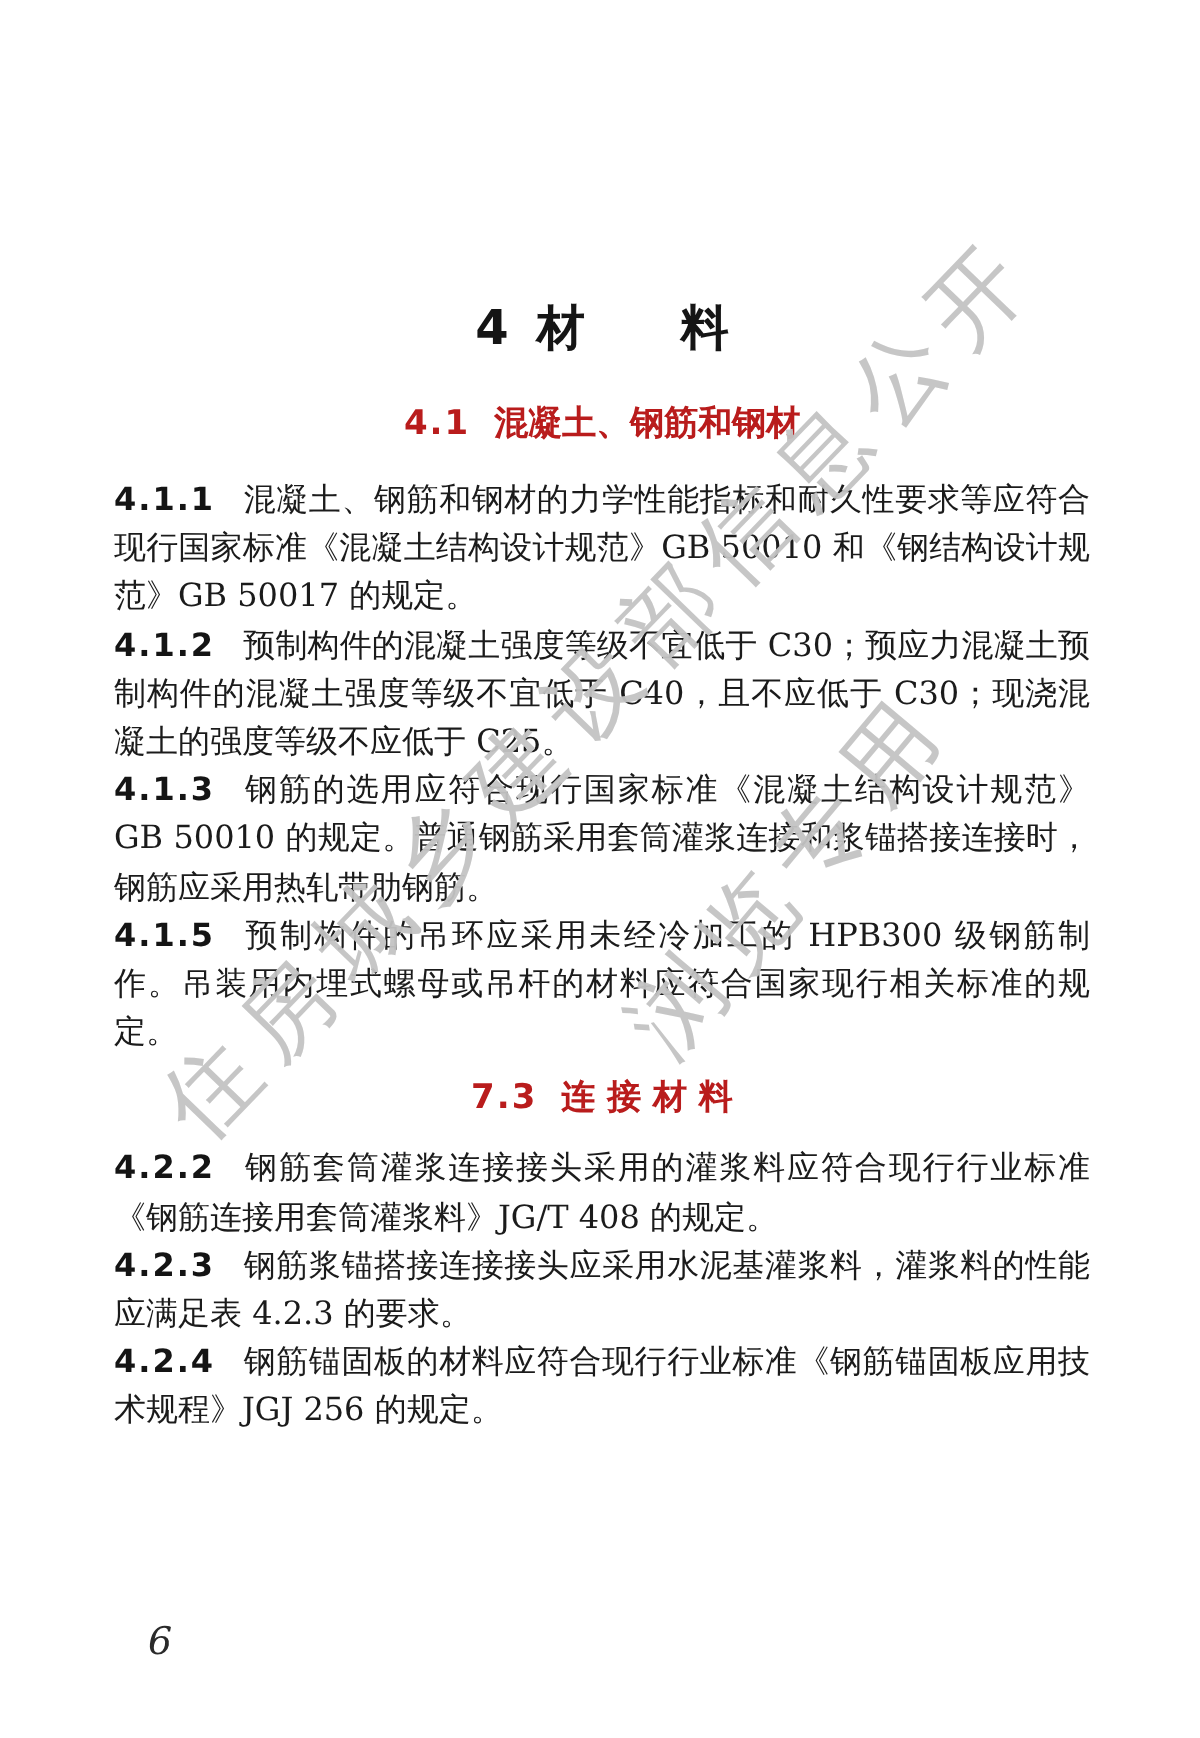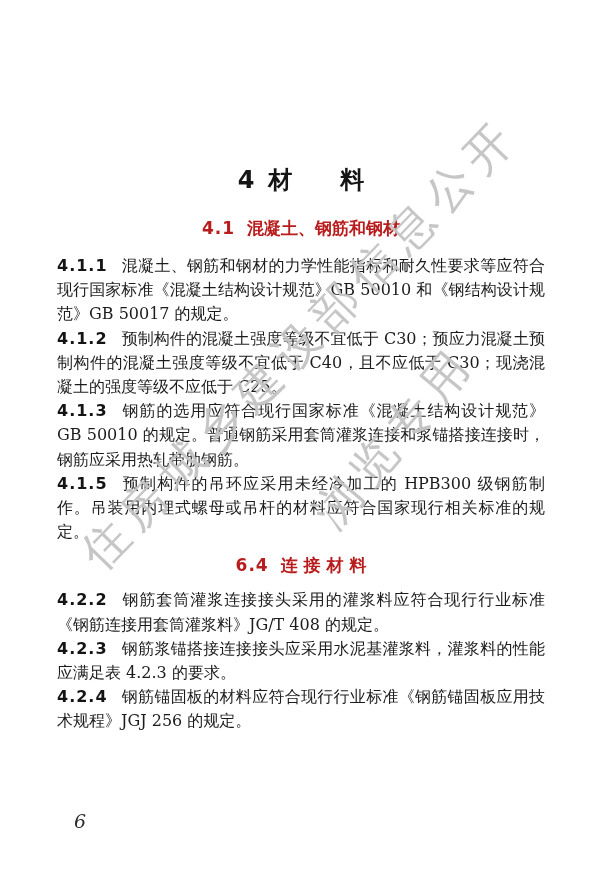--- a/index.html
+++ b/index.html
@@ -9,21 +9,20 @@
     background:#ffffff;
     overflow:hidden;
     font-family:"DejaVu Serif","Liberation Serif",serif;
     color:#1b1b1b;
     box-sizing:border-box;
   }
   .content{
     position:relative;
     padding:148px 55px 0 57px;
     z-index:1;
-    margin-top:16px;
   }
   .chapter{
     margin:0;
     text-align:center;
     font-family:"DejaVu Sans","Liberation Sans",sans-serif;
     font-weight:bold;
     font-size:24px;
     line-height:32px;
     color:#151515;
     white-space:pre;
@@ -103,21 +102,21 @@
   <p class="clause"><span class="clause-num">4.1.2</span><span class="clause-text">预制构件的混凝土强度等级不宜低于 C30；预应力混凝土预制构件的混凝土强度等级不宜低于 C40，且不应低于 C30；现浇混凝土的强度等级不应低于 C25。</span></p>
 
   <p class="clause"><span class="clause-num">4.1.3</span><span class="clause-text">钢筋的选用应符合现行国家标准《混凝土结构设计规范》GB 50010 的规定。普通钢筋采用套筒灌浆连接和浆锚搭接连接时，钢筋应采用热轧带肋钢筋。</span></p>
 
 
   <p class="clause"><span class="clause-num">4.1.5</span><span class="clause-text">预制构件的吊环应采用未经冷加工的 HPB300 级钢筋制作。吊装用内埋式螺母或吊杆的材料应符合国家现行相关标准的规定。</span></p>
 </div>
   </section>
 
   <section class="sec sec2">
-    <h2 class="sec-head"><span class="sec-num">6.4</span><span class="sec-title">连 接 材 料</span></h2>
+    <h2 class="sec-head"><span class="sec-num">7.3</span><span class="sec-title">连 接 材 料</span></h2>
     <div class="clauses">
 
   <p class="clause"><span class="clause-num">4.2.2</span><span class="clause-text">钢筋套筒灌浆连接接头采用的灌浆料应符合现行行业标准《钢筋连接用套筒灌浆料》JG/T 408 的规定。</span></p>
 
   <p class="clause"><span class="clause-num">4.2.3</span><span class="clause-text">钢筋浆锚搭接连接接头应采用水泥基灌浆料，灌浆料的性能应满足表 4.2.3 的要求。</span></p>
 
   <p class="clause"><span class="clause-num">4.2.4</span><span class="clause-text">钢筋锚固板的材料应符合现行行业标准《钢筋锚固板应用技术规程》JGJ 256 的规定。</span></p>
 </div>
   </section>
 </div>

